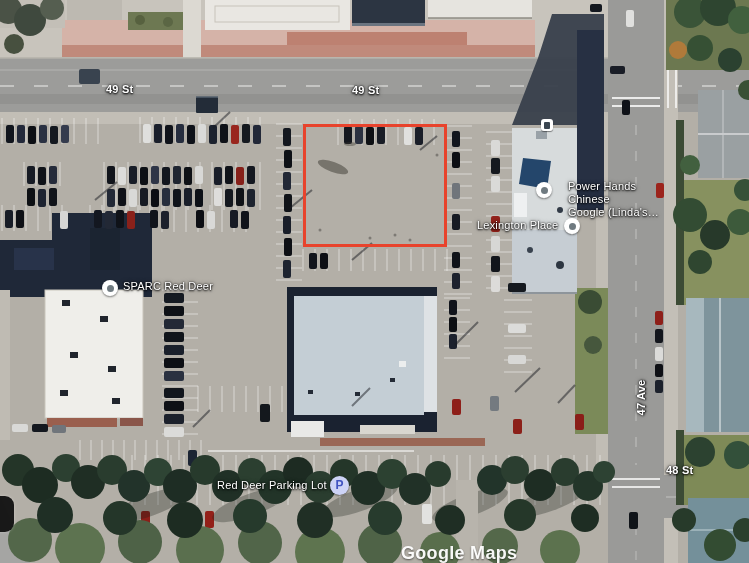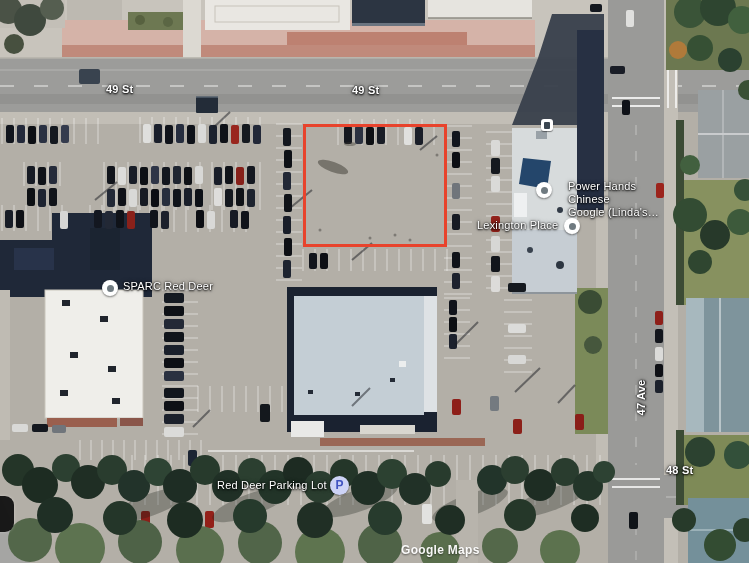--- a/index.html
+++ b/index.html
@@ -51,21 +51,21 @@
     position:absolute;left:303px;top:124px;width:144px;height:123px;
     box-sizing:border-box;border:3px solid #e8432c;background:transparent;
   }
   
   .control-partial{
     position:absolute;left:-26px;top:496px;width:40px;height:36px;
     border-radius:9px;background:#0d0d0d;opacity:.92;box-shadow:0 0 3px rgba(255,255,255,.35);
   }
   
   .watermark{
-    position:absolute;left:401px;top:543px;color:#fff;font-size:12px;font-weight:600;
+    position:absolute;left:401px;top:543px;color:#fff;font-size:18px;font-weight:600;
     letter-spacing:.3px;text-shadow:0 1px 2px rgba(0,0,0,.55);opacity:.95;white-space:nowrap;
   }
 </style>
 </head>
 <body>
 
 <div id="map-viewport">
 
   <svg id="scene" viewBox="0 0 749 563">
       <g>

